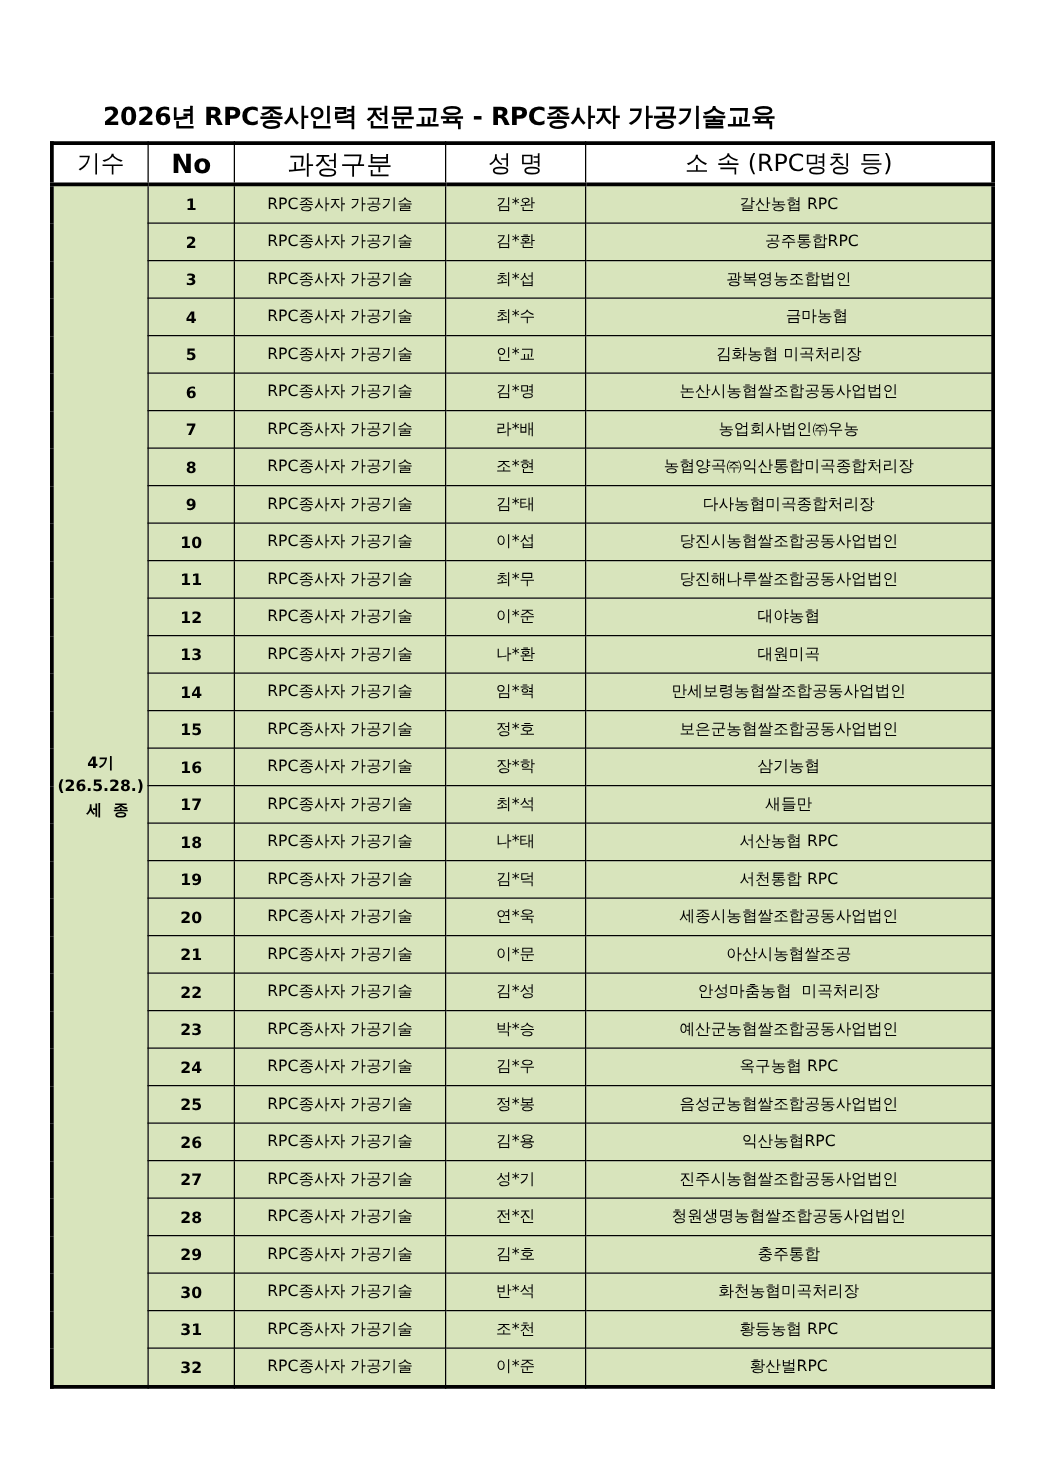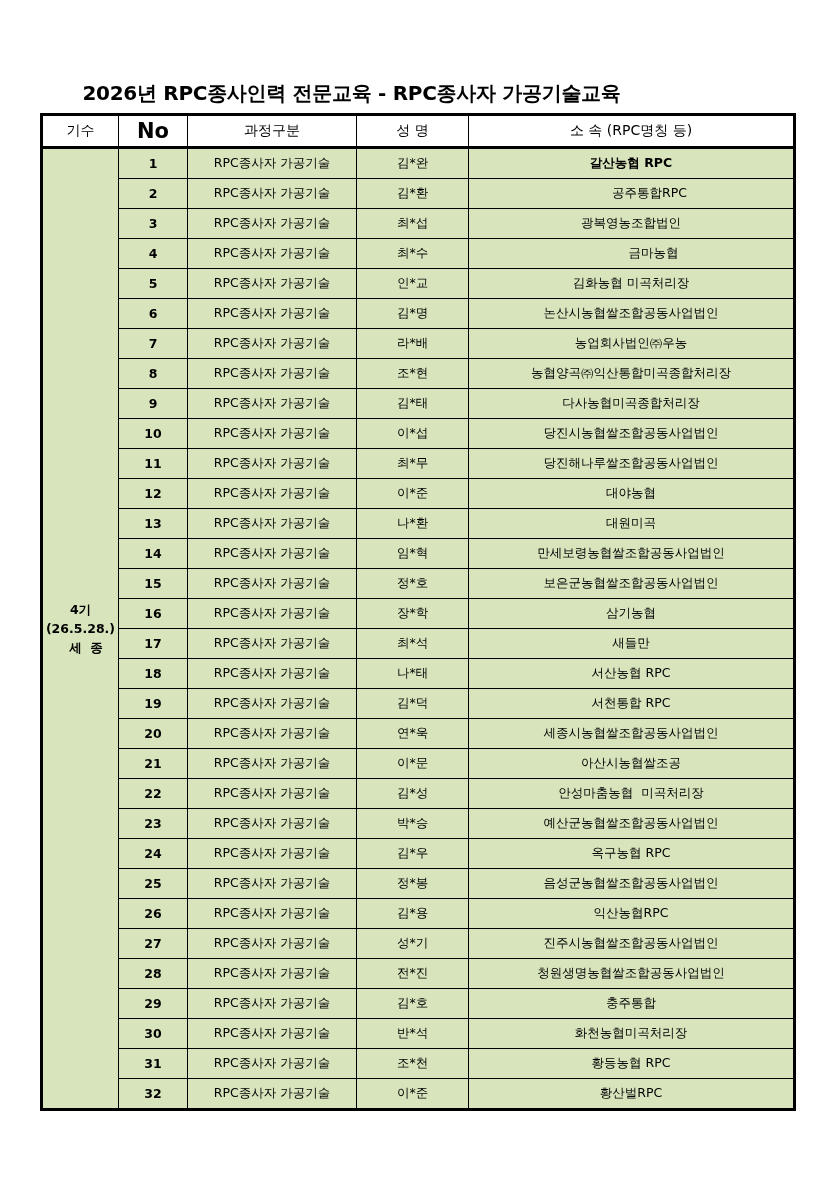--- a/index.html
+++ b/index.html
@@ -1,22 +1,22 @@
 <!DOCTYPE html>
 <html><head>
 <meta charset="utf-8">
 <style>
   html, body { margin: 0; padding: 0; background: #ffffff; }
   body { width: 835px; height: 1181px; position: relative; font-family: "DejaVu Sans", "Liberation Sans", sans-serif; color: #000; }
   .title { position: absolute; top: 80px; left: 0; width: 703px; text-align: center; font-size: 20px; font-weight: bold; letter-spacing: -0.3px; }
   table.roster { position: absolute; left: 40px; top: 113px; width: 753px; border-collapse: collapse; border: 3px solid #000; table-layout: fixed; }
   table.roster th, table.roster td { border: 1.5px solid #000; height: 29px; padding: 0; font-size: 12.5px; white-space: nowrap; overflow: hidden; }
-  table.roster th { background: #ffffff; font-weight: normal; font-size: 14px; height: 30px; text-align: center; border-bottom: 3px solid #000; }
+  table.roster th { background: #ffffff; font-weight: normal; font-size: 19px; height: 30px; text-align: center; border-bottom: 3px solid #000; }
   table.roster th.no { font-weight: bold; font-size: 21px; }
-  table.roster th.course { font-size: 14px; }
+  table.roster th.course { font-size: 21px; }
   table.roster td { background: #d8e4bc; text-align: center; }
   td.no { font-weight: bold; }
   td.aff { text-align: left; padding-left: 4px; }
   td.cohort { font-weight: bold; font-size: 12.5px; line-height: 19px; vertical-align: middle; }
   td.cohort span { display: block; }
   col.c1 { width: 77px; } col.c2 { width: 69px; } col.c3 { width: 169px; } col.c4 { width: 112px; } col.c5 { width: 326px; }
 </style>
 </head>
 <body>
 
@@ -42,21 +42,21 @@
   <tbody id="rows">
       <tr>
         <td class="cohort" rowspan="32">
           <span style="white-space: pre;">4기</span>
           <span style="white-space: pre;">(26.5.28.)</span>
           <span style="white-space: pre; padding-left: 11px;">세  종</span>
         </td>
         <td class="no">1</td>
         <td>RPC종사자 가공기술</td>
         <td>김*완</td>
-        <td class="aff" style="white-space: pre; font-weight: bold;">갈산농협 RPC</td>
+        <td class="aff" style="white-space: pre;">갈산농협 RPC</td>
       </tr>
       <tr>
         <td class="no">2</td>
         <td>RPC종사자 가공기술</td>
         <td>김*환</td>
         <td class="aff" style="white-space: pre; padding-left: 37px;">공주통합RPC</td>
       </tr>
       <tr>
         <td class="no">3</td>
         <td>RPC종사자 가공기술</td>

